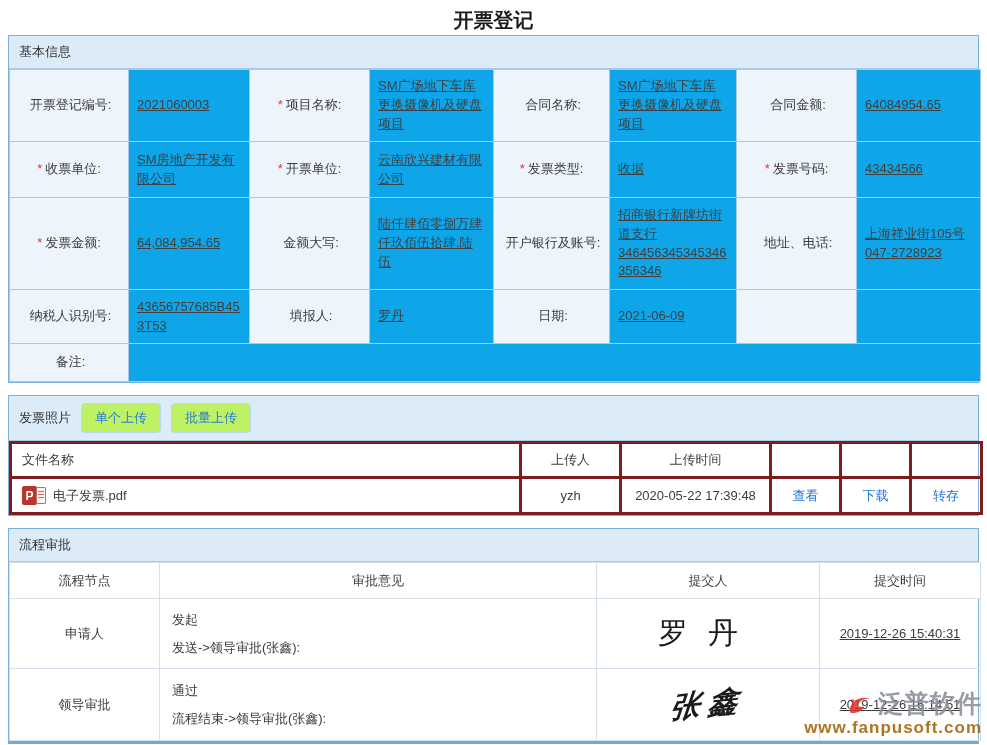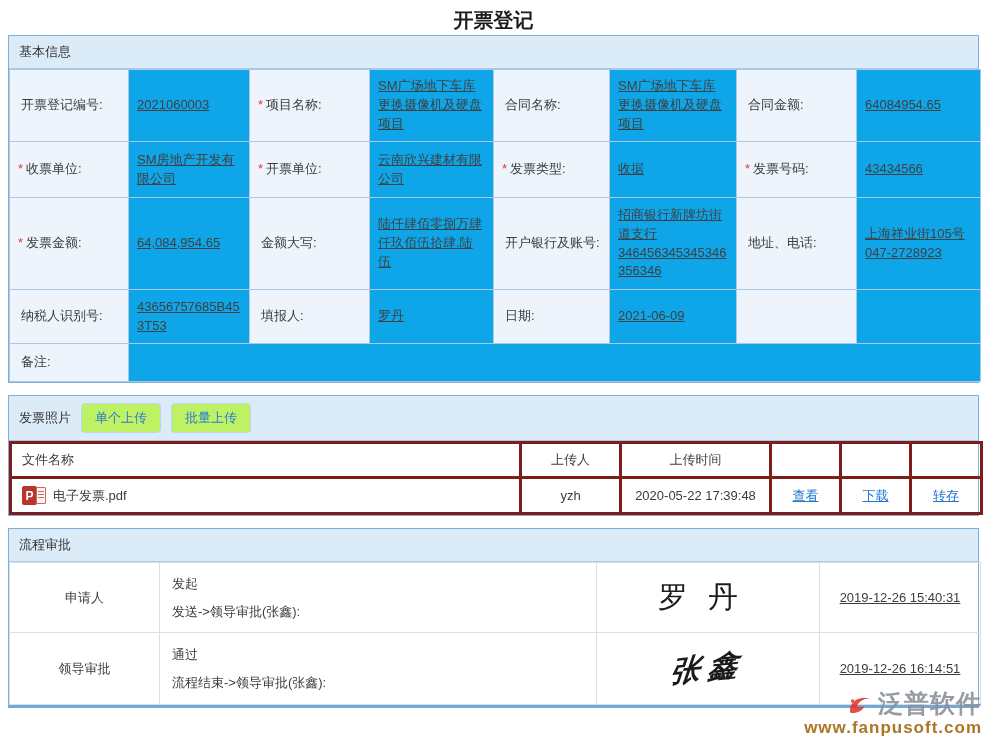--- a/index.html
+++ b/index.html
@@ -41,21 +41,21 @@
   .grid td {
     border: 1px solid #a9c9e5;
     font-size: 13px;
     padding: 5px 8px;
     vertical-align: middle;
     word-break: break-all;
     line-height: 1.45;
   }
   .grid td.lbl {
     background: #edf4fb;
-    text-align: left;
+    text-align: center;
     color: #3c3c3c;
     white-space: normal;
   }
   .grid td.val { background: #0ea5e9; text-align: left; white-space: pre-line; text-decoration: underline; }
   .req { color: #e23b2e; margin-right: 3px; font-size: 13px; }
   tr.r1 { height: 72px; }
   tr.r2 { height: 56px; }
   tr.r3 { height: 92px; }
   tr.r4 { height: 54px; }
   tr.r5 { height: 38px; }
@@ -78,21 +78,20 @@
     color: #3c3c3c;
     padding: 7px 8px;
     vertical-align: middle;
   }
   .files th { height: 32px; }
   .files td { height: 34px; }
   .files .c-name { text-align: left; padding-left: 10px; }
   .files .c-mid  { text-align: center; }
   .files a.action {
     color: #2176d2;
-    text-decoration: underline;
     cursor: pointer;
   }
   .file-cell { display: flex; align-items: center; gap: 7px; }
   .file-icon { position: relative; width: 24px; height: 19px; display: inline-block; flex: 0 0 auto; }
   .fi-main {
     position: absolute; left: 0; top: 0;
     width: 15px; height: 19px;
     background: #b8362c;
     color: #fff;
     font-size: 12px; font-weight: bold;
@@ -282,20 +281,26 @@
 <div class="box last">
   <div class="box-header">流程审批</div>
   <table class="appr">
     <colgroup>
       <col style="width:150px">
         <col style="width:437px">
         <col style="width:223px">
         <col style="width:161px">
     </colgroup>
     <tbody>
+        <tr>
+      <th>流程节点</th>
+      <th>审批意见</th>
+      <th>提交人</th>
+      <th>提交时间</th>
+    </tr>
     <tr class="ar1">
       <td class="node">申请人</td>
       <td class="opinion">
         <span class="line">发起</span>
         <span class="line">发送-&gt;领导审批(张鑫):</span>
       </td>
       <td class="sig-cell">
         <span class="sig sig-spread">罗丹</span>
       </td>
       <td class="time">2019-12-26 15:40:31</td>

